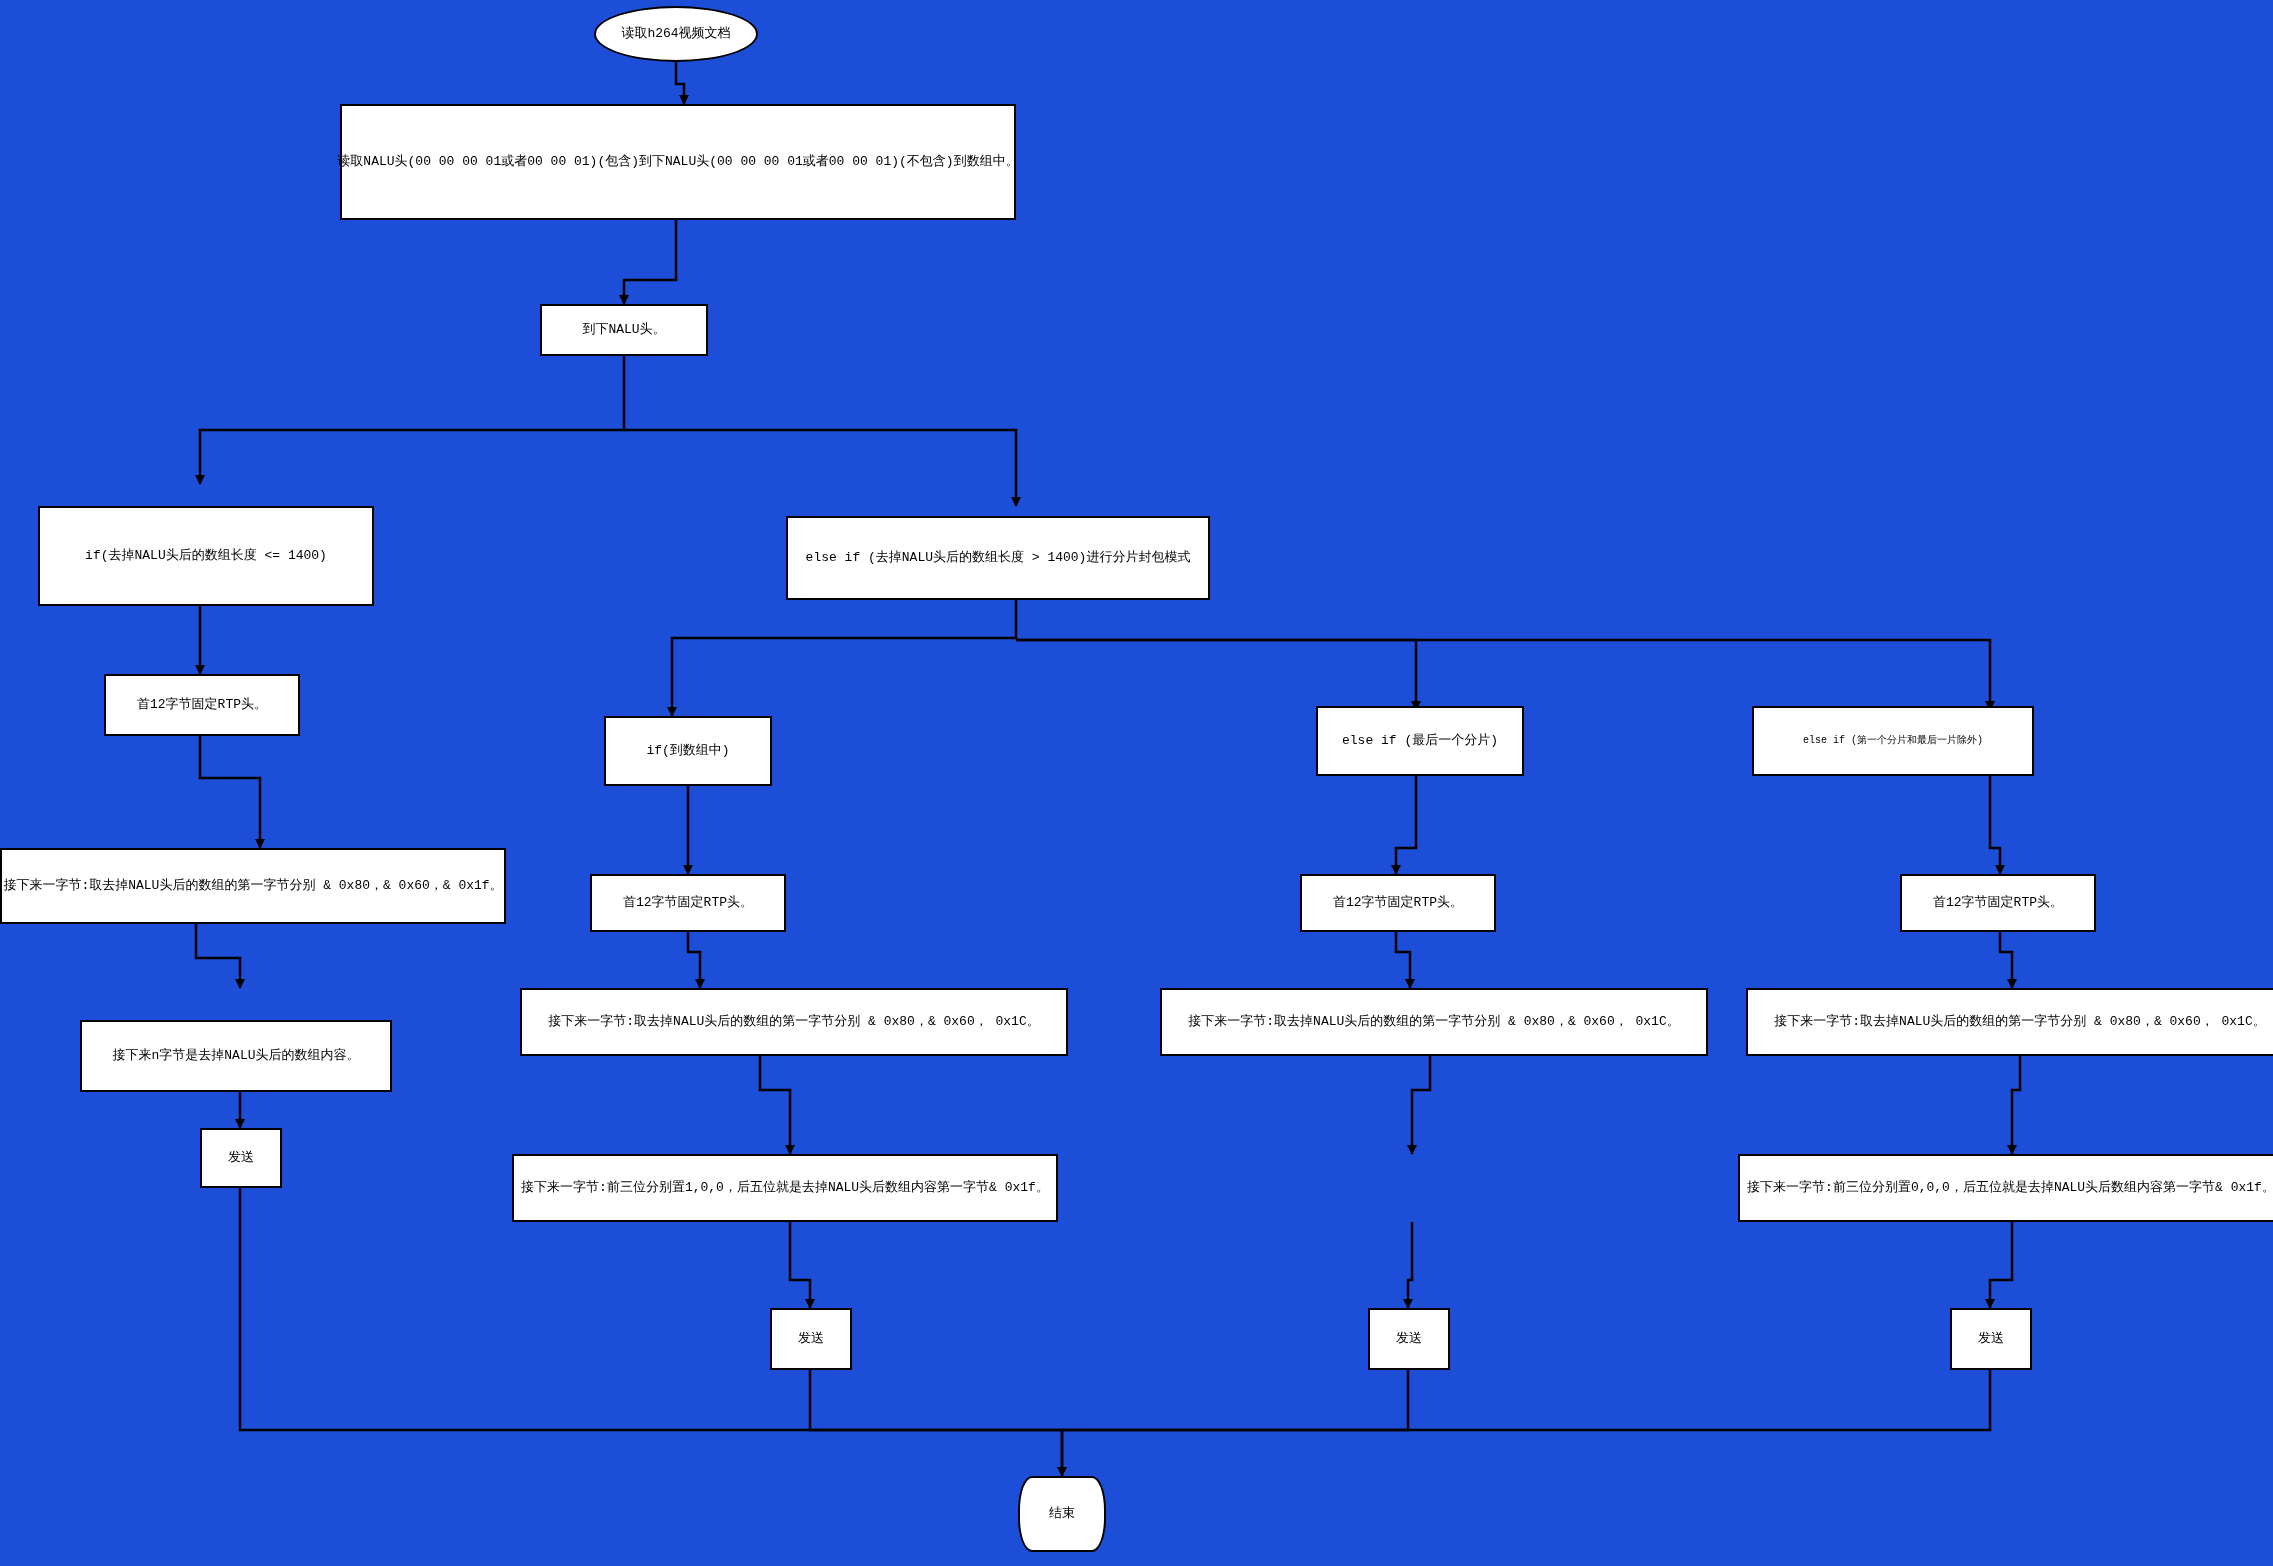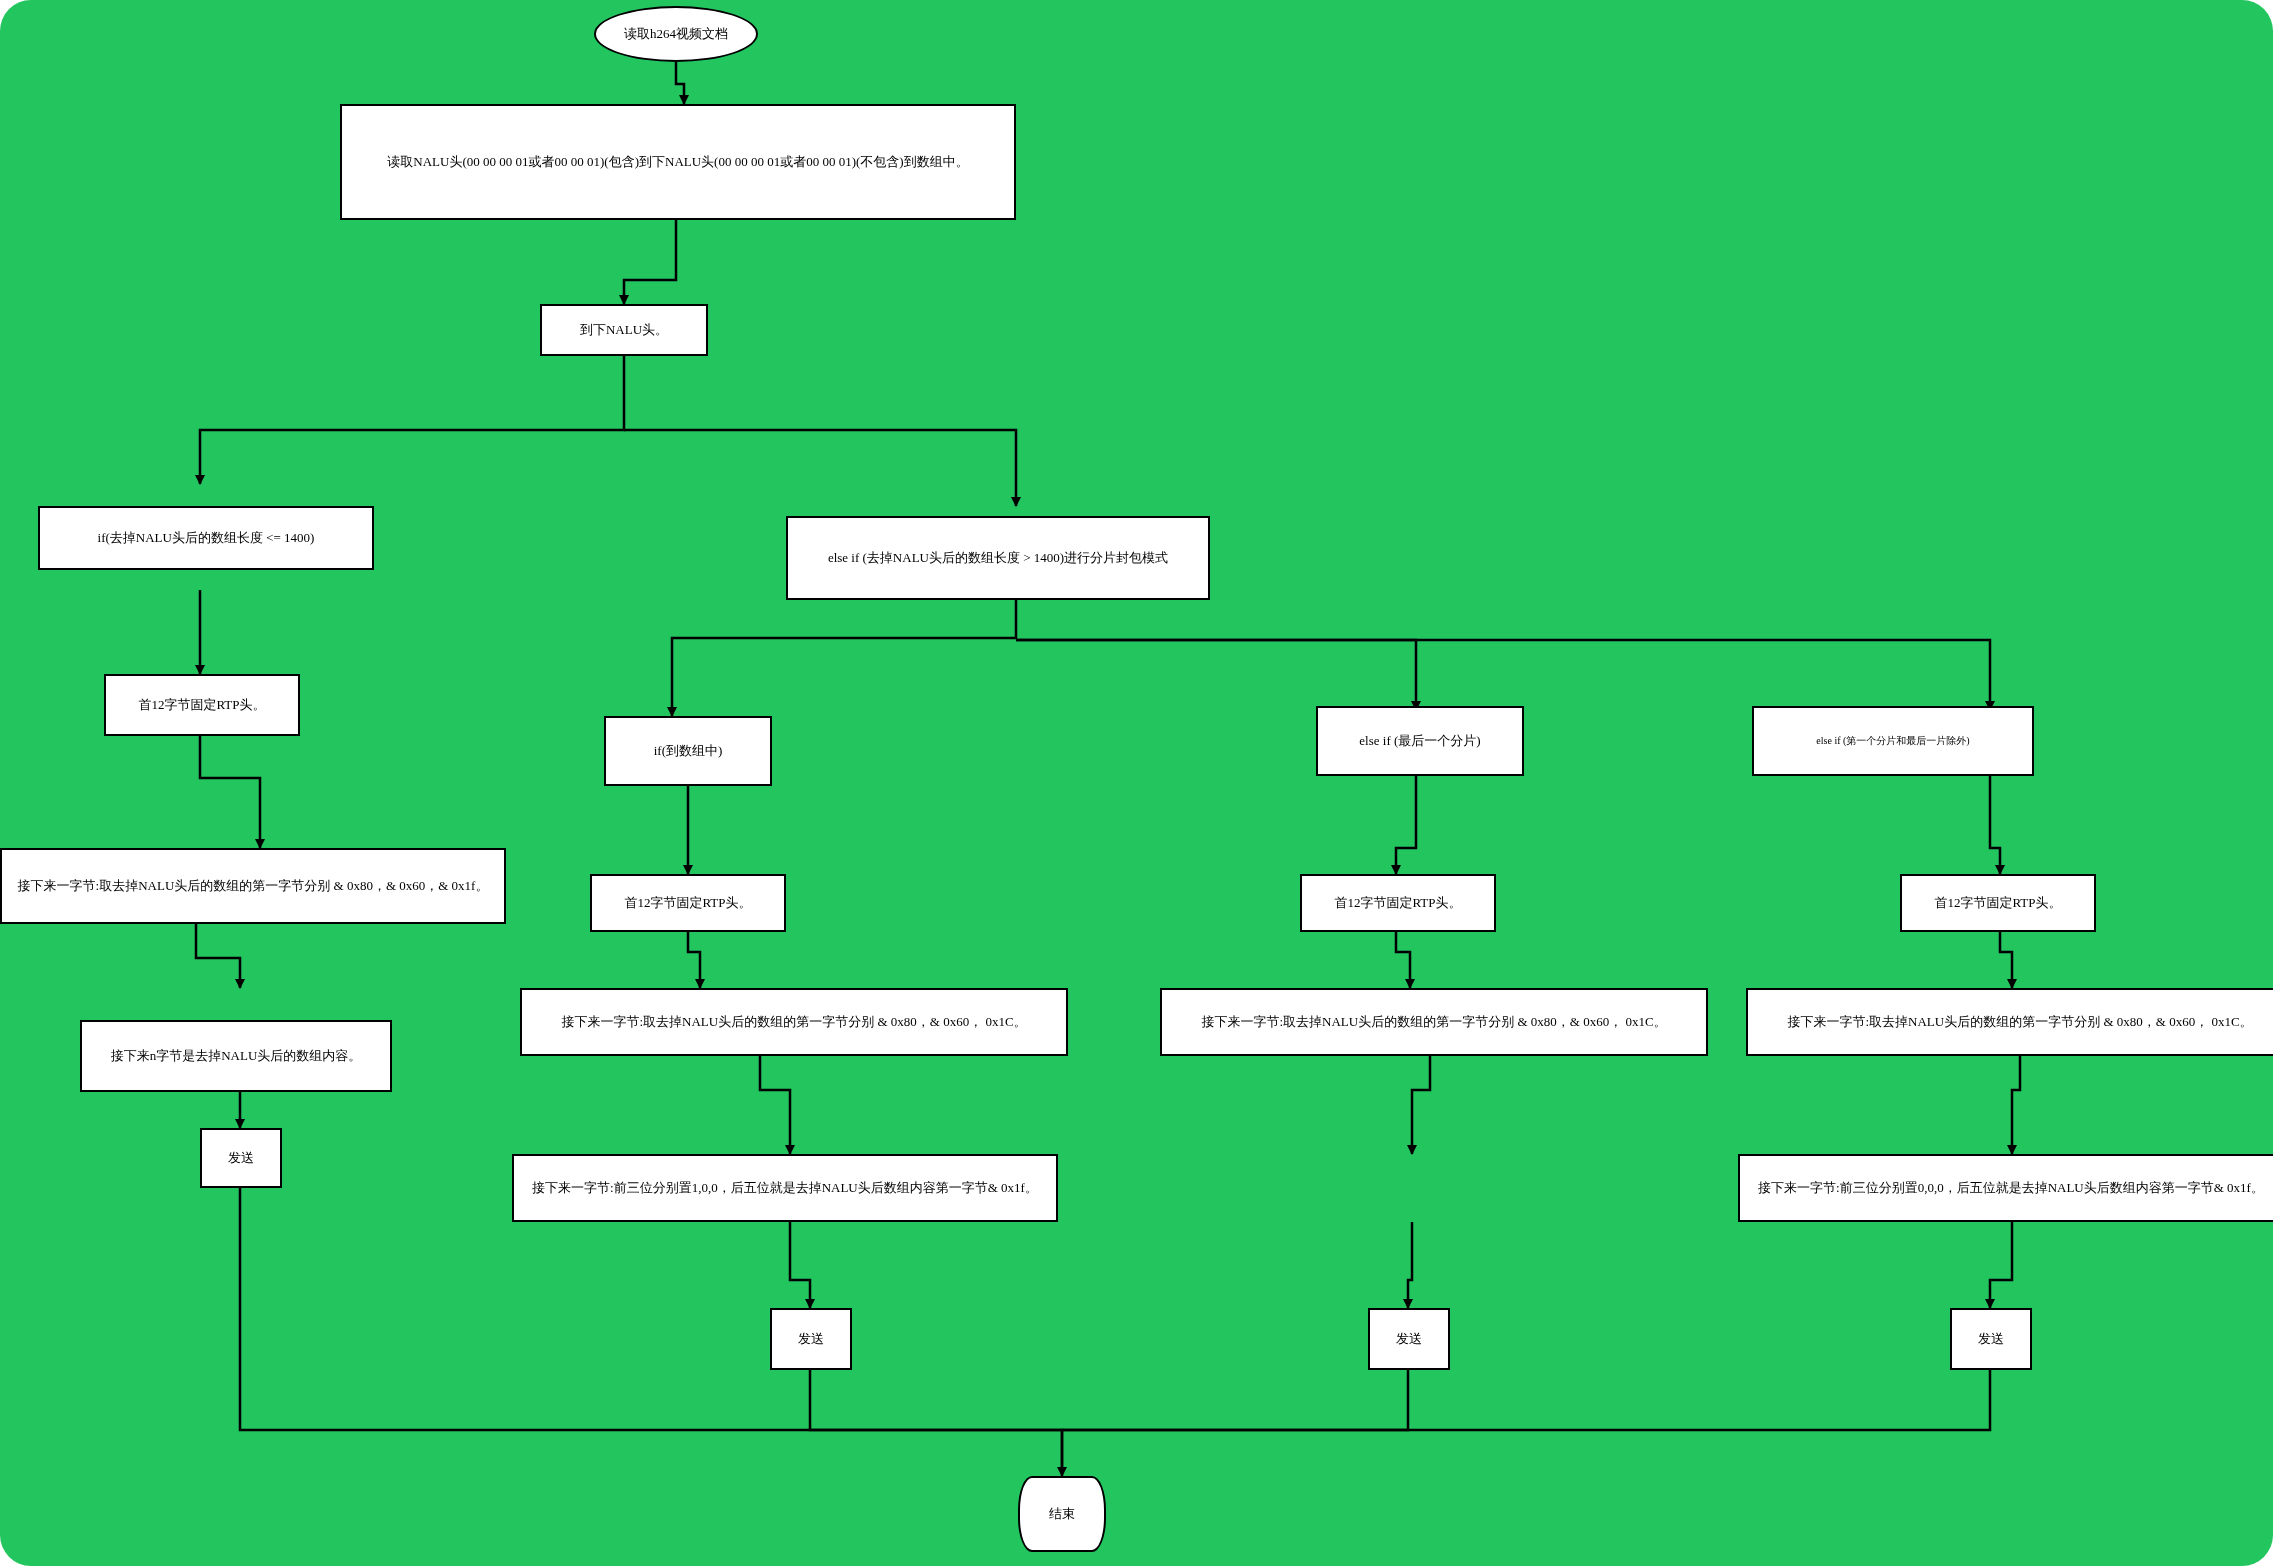--- a/index.html
+++ b/index.html
@@ -4,24 +4,23 @@
 <style>
   html, body {
     margin: 0;
     padding: 0;
     background: #ffffff;
   }
   #canvas {
     position: relative;
     width: 2273px;
     height: 1566px;
-    background: #22c55e;
-    font-family: Liberation Serif, serif;
+    background: #1d4ed8;
+    font-family: Liberation Mono, monospace;
     overflow: hidden;
-    border-radius: 31px;
   }
   #edges {
     position: absolute;
     left: 0;
     top: 0;
     width: 2273px;
     height: 1566px;
     pointer-events: none;
   }
   .node {
@@ -106,21 +105,21 @@
   </div>
 
   <div class="node" style="left:340px; top:104px; width:676px; height:116px; font-size:13px;">
     <span class="label">读取NALU头(00 00 00 01或者00 00 01)(包含)到下NALU头(00 00 00 01或者00 00 01)(不包含)到数组中。</span>
   </div>
 
   <div class="node" style="left:540px; top:304px; width:168px; height:52px; font-size:13px;">
     <span class="label">到下NALU头。</span>
   </div>
 
-  <div class="node" style="left:38px; top:506px; width:336px; height:64px; font-size:13px;">
+  <div class="node" style="left:38px; top:506px; width:336px; height:100px; font-size:13px;">
     <span class="label">if(去掉NALU头后的数组长度 &lt;= 1400)</span>
   </div>
 
   <div class="node" style="left:786px; top:516px; width:424px; height:84px; font-size:13px;">
     <span class="label">else if (去掉NALU头后的数组长度 &gt; 1400)进行分片封包模式</span>
   </div>
 
   <div class="node" style="left:104px; top:674px; width:196px; height:62px; font-size:13px;">
     <span class="label">首12字节固定RTP头。</span>
   </div>

